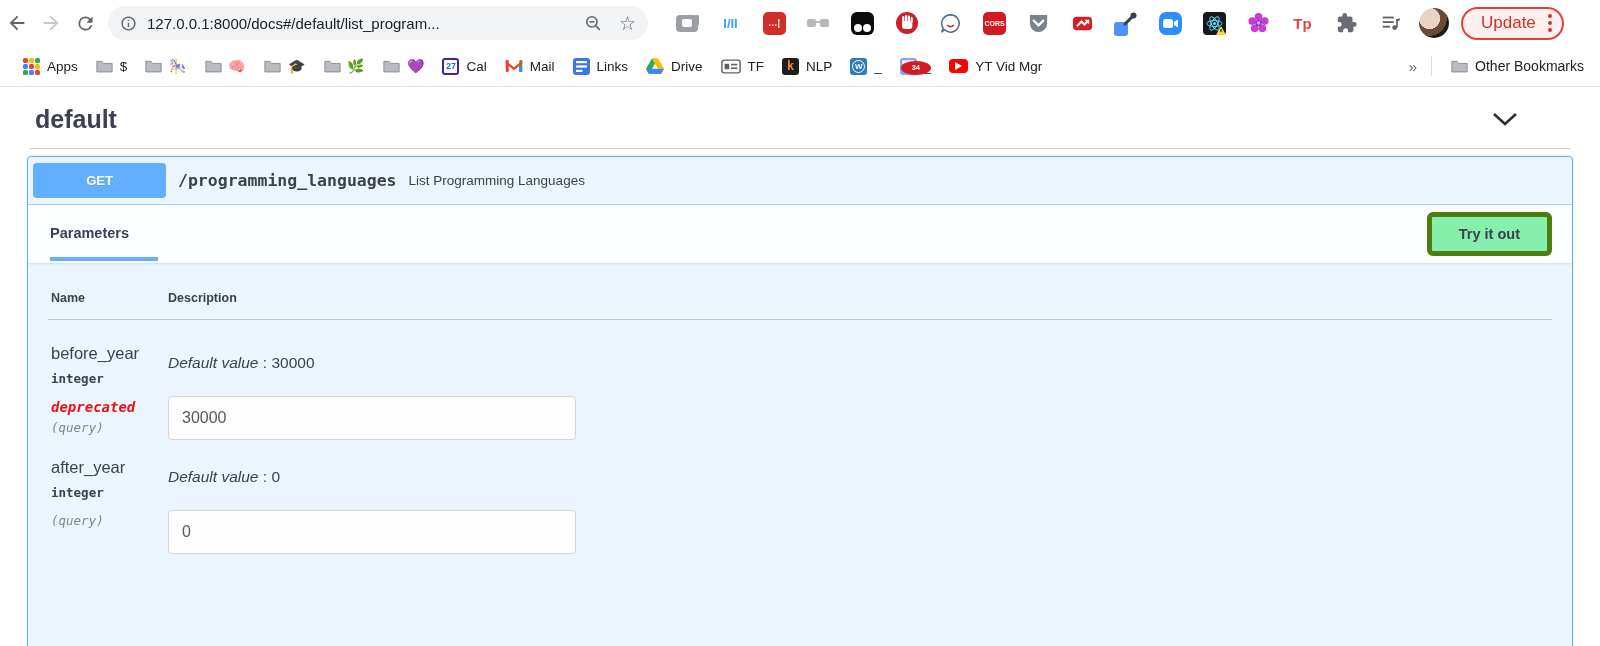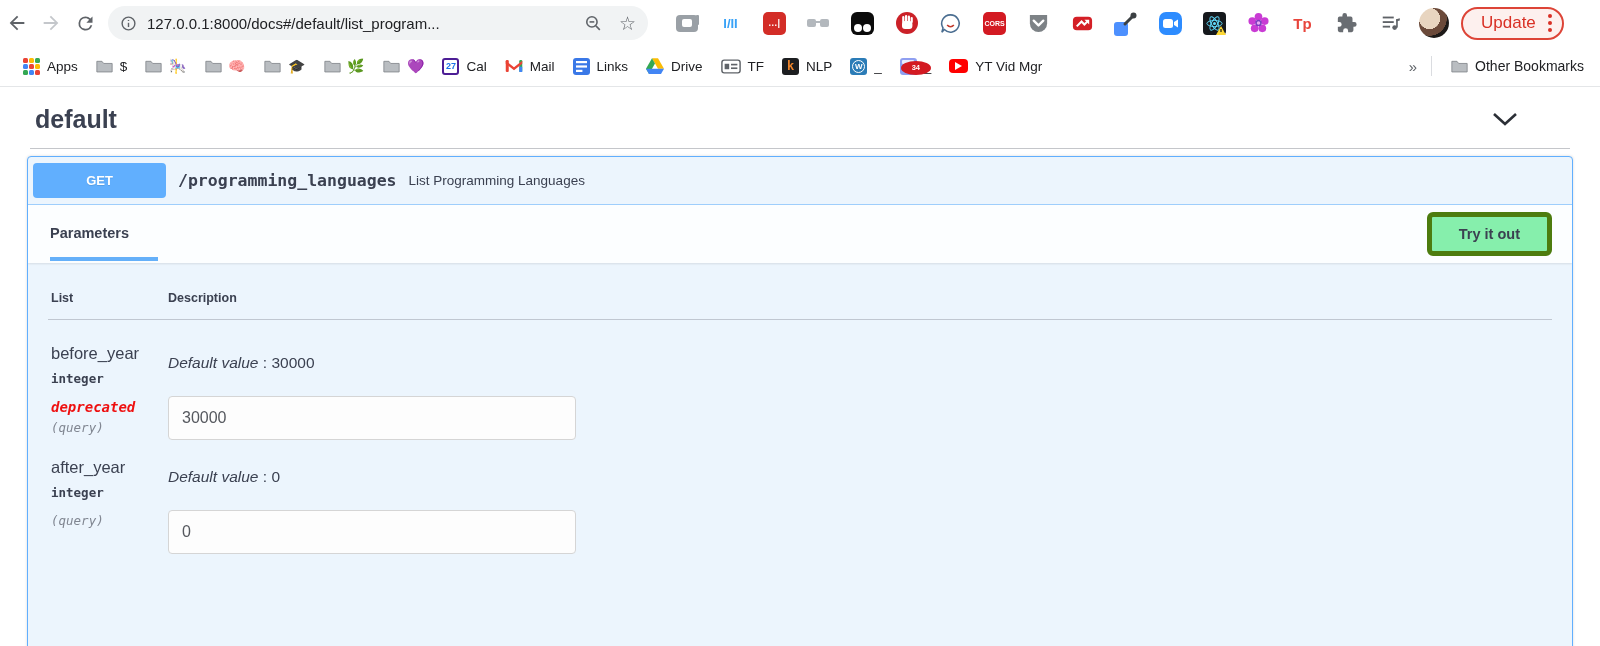--- a/index.html
+++ b/index.html
@@ -405,21 +405,21 @@
     </div>
 
     <div class="sec-header">
       <span class="tab-item">Parameters</span>
       <button class="try-btn">Try it out</button>
     </div>
 
     <div class="op-body">
       <div class="p-table">
         <div class="p-head">
-          <span class="h col-name">List</span>
+          <span class="h col-name">Name</span>
           <span class="h">Description</span>
         </div>
 
         <div class="p-row">
           <div class="col-name">
             <div class="param-name">before_year</div>
             <div class="param-type mono">integer</div>
             <div class="param-deprecated mono">deprecated</div>
             <div class="param-in mono">(query)</div>
           </div>

